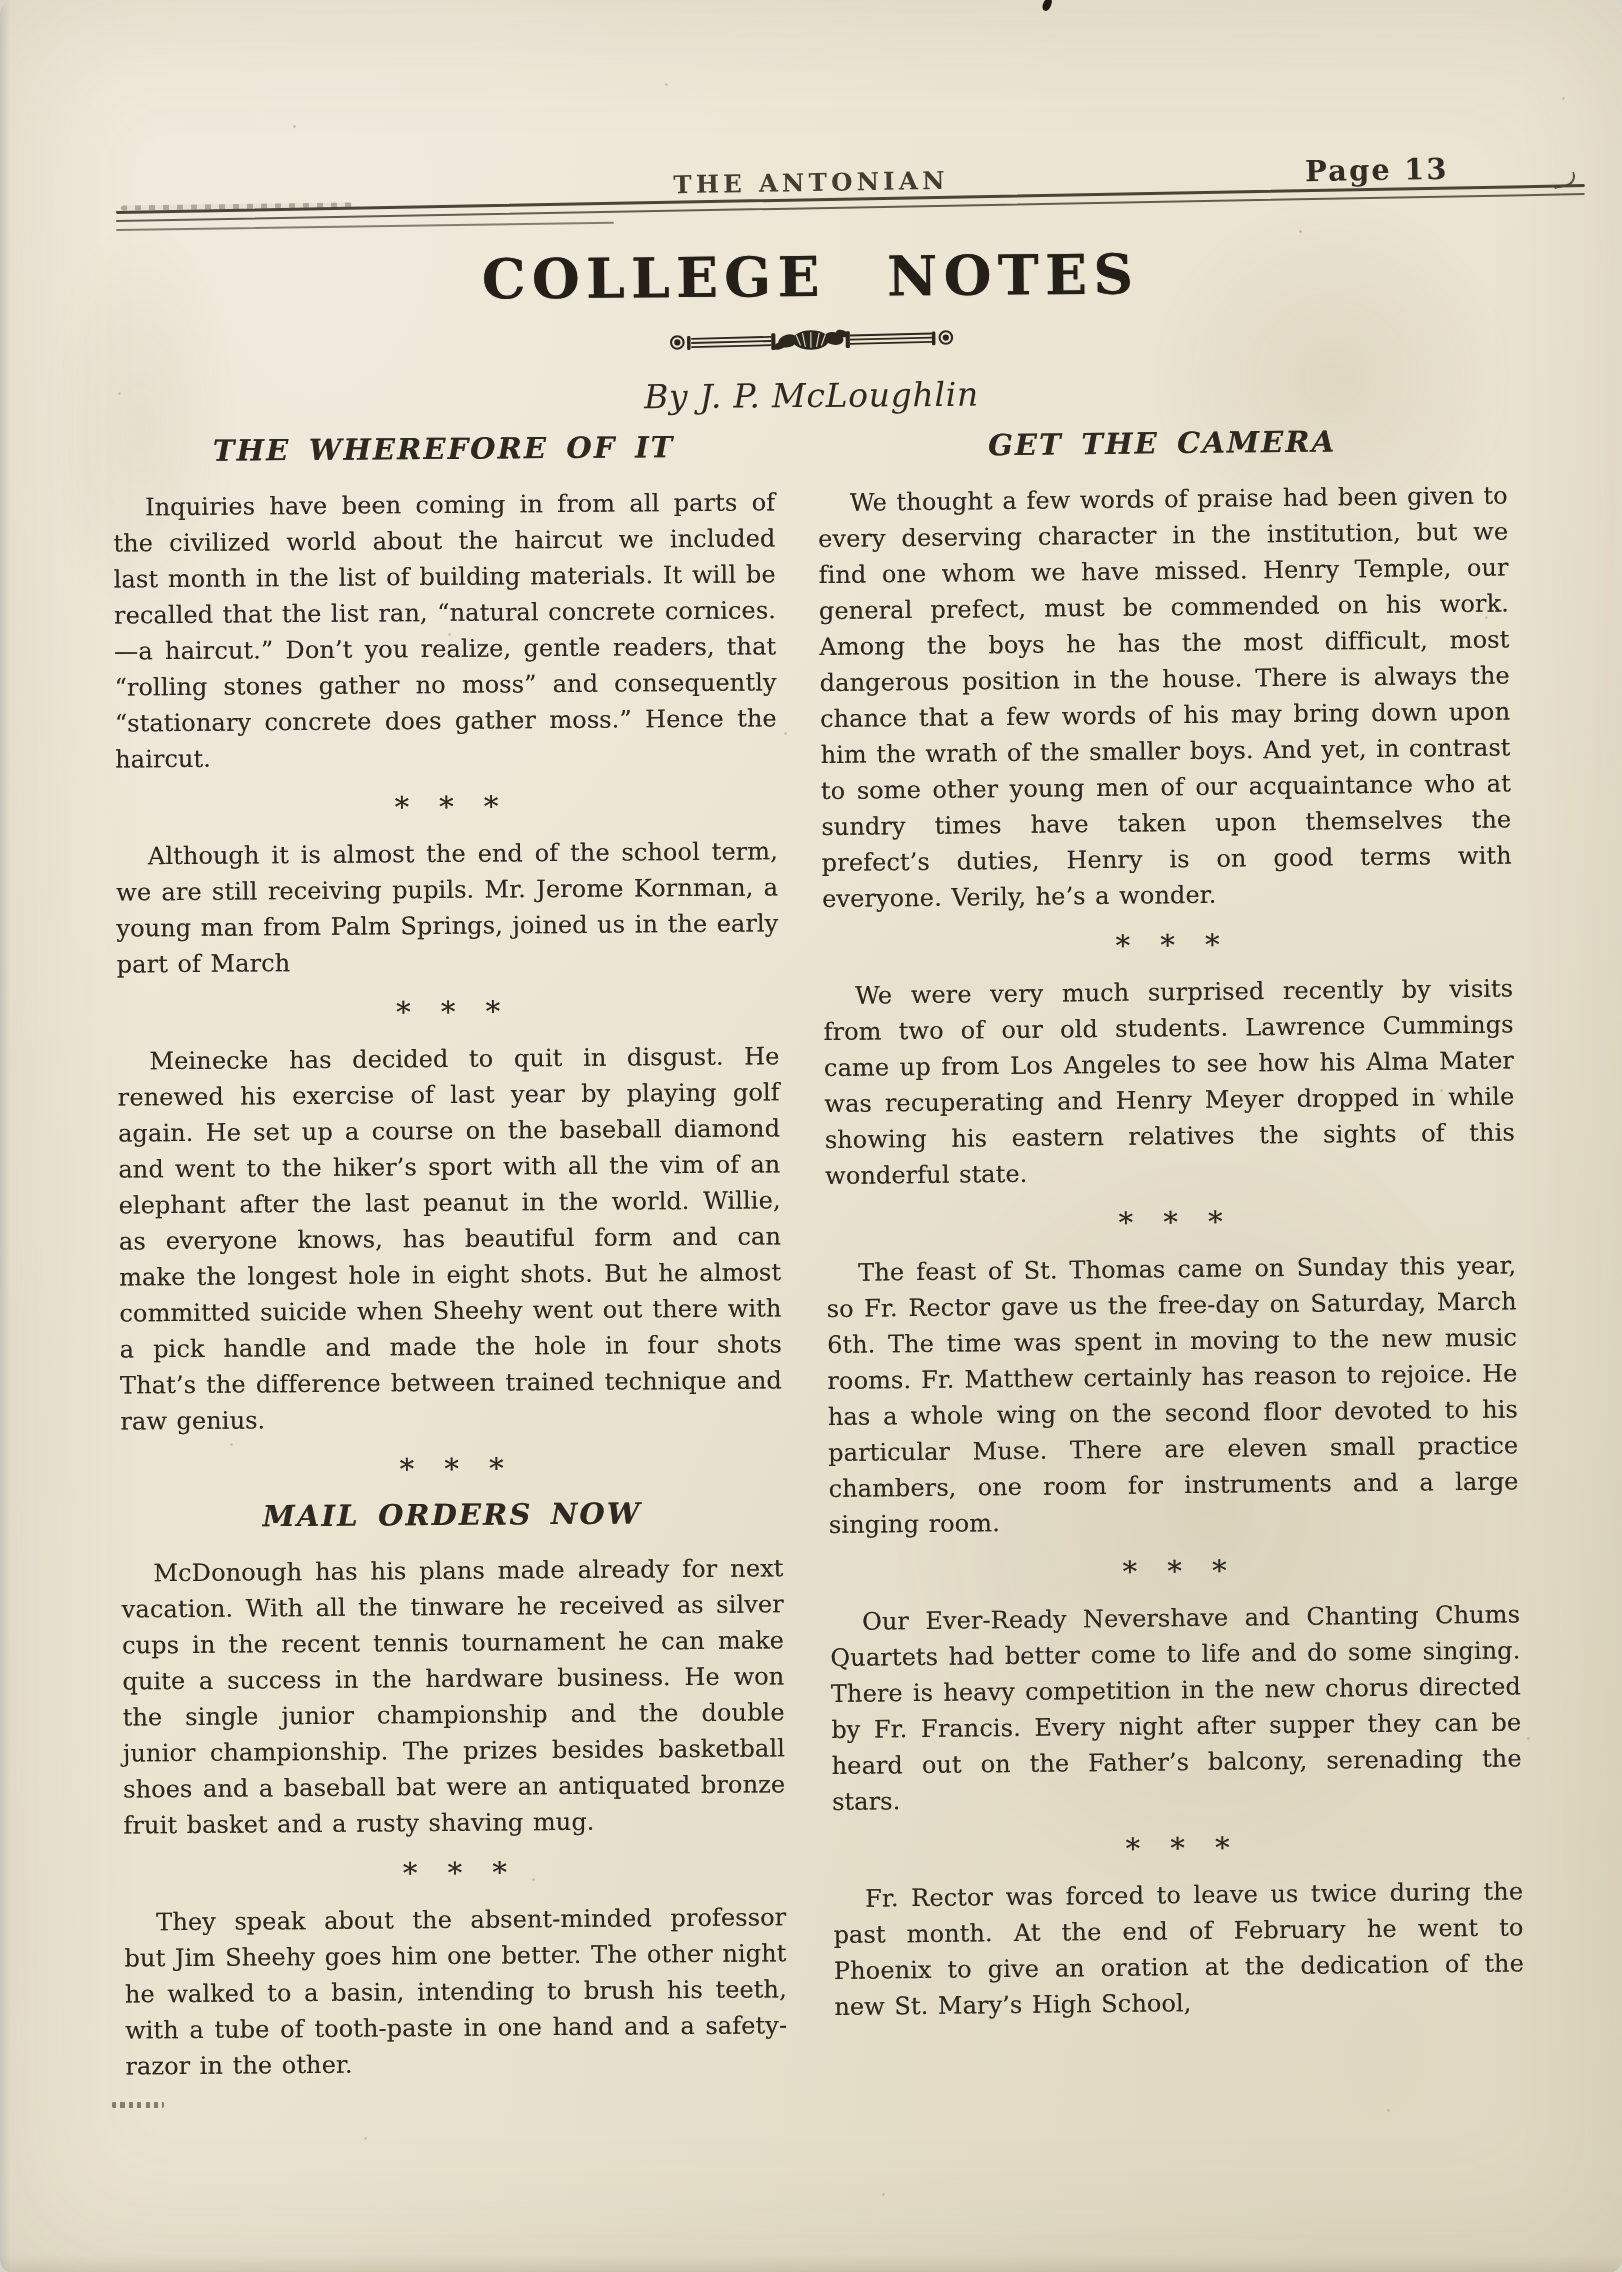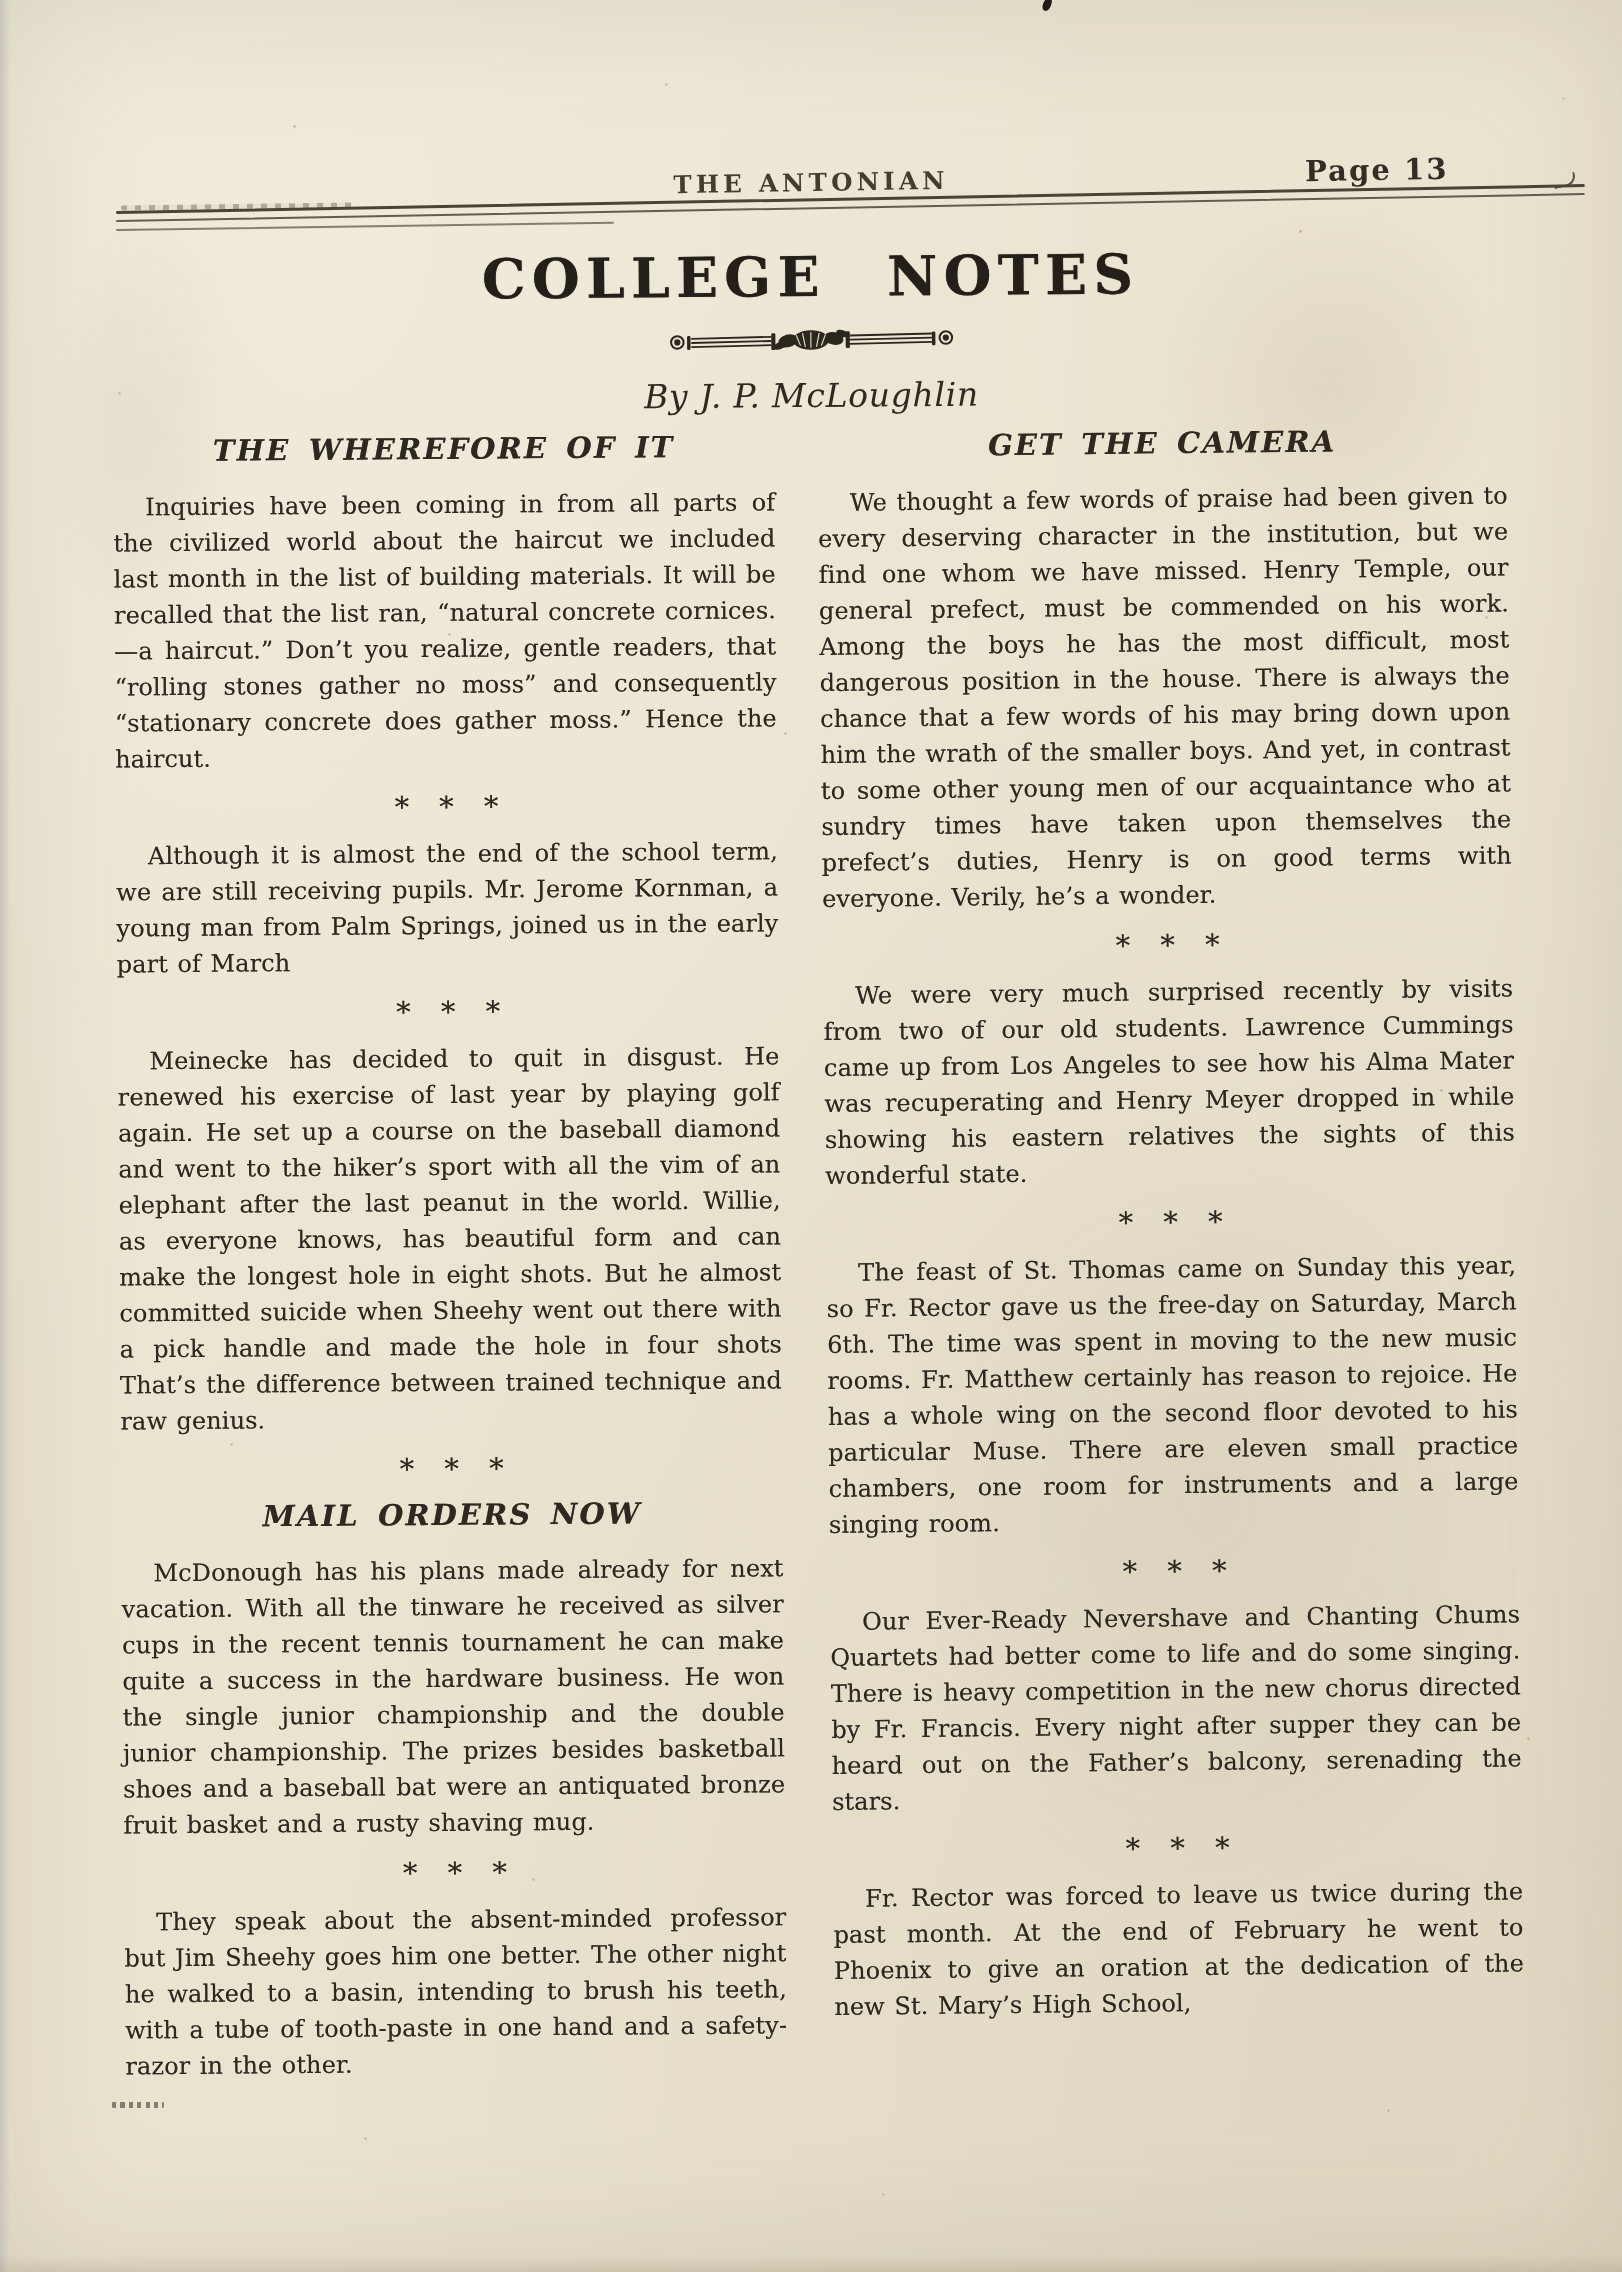--- a/index.html
+++ b/index.html
@@ -16,20 +16,21 @@
     width: 1622px;
     height: 2273px;
     background:
       radial-gradient(ellipse at 20% 10%, rgba(255,255,255,0.20), rgba(255,255,255,0) 45%),
       radial-gradient(ellipse at 85% 90%, rgba(120,100,60,0.08), rgba(120,100,60,0) 55%),
       linear-gradient(135deg, #ece6d4 0%, #eae3d0 55%, #e7e0cb 100%);
     box-shadow: inset 0 0 140px rgba(115,100,70,0.16);
     overflow: hidden;
     font-family: "DejaVu Serif", "Liberation Serif", serif;
     color: #2b2720;
+    border-radius: 14px;
   }
   .scan-edge-left {
     position: absolute; left: 0; top: 0; bottom: 0; width: 9.8px;
     background: linear-gradient(90deg, #c7c4ba, rgba(199,196,186,0));
   }
   .scan-edge-bottom {
     position: absolute; left: 0; right: 0; bottom: 0; height: 18px;
     background: linear-gradient(0deg, rgba(130,115,85,0.18), rgba(130,115,85,0));
   }
   

